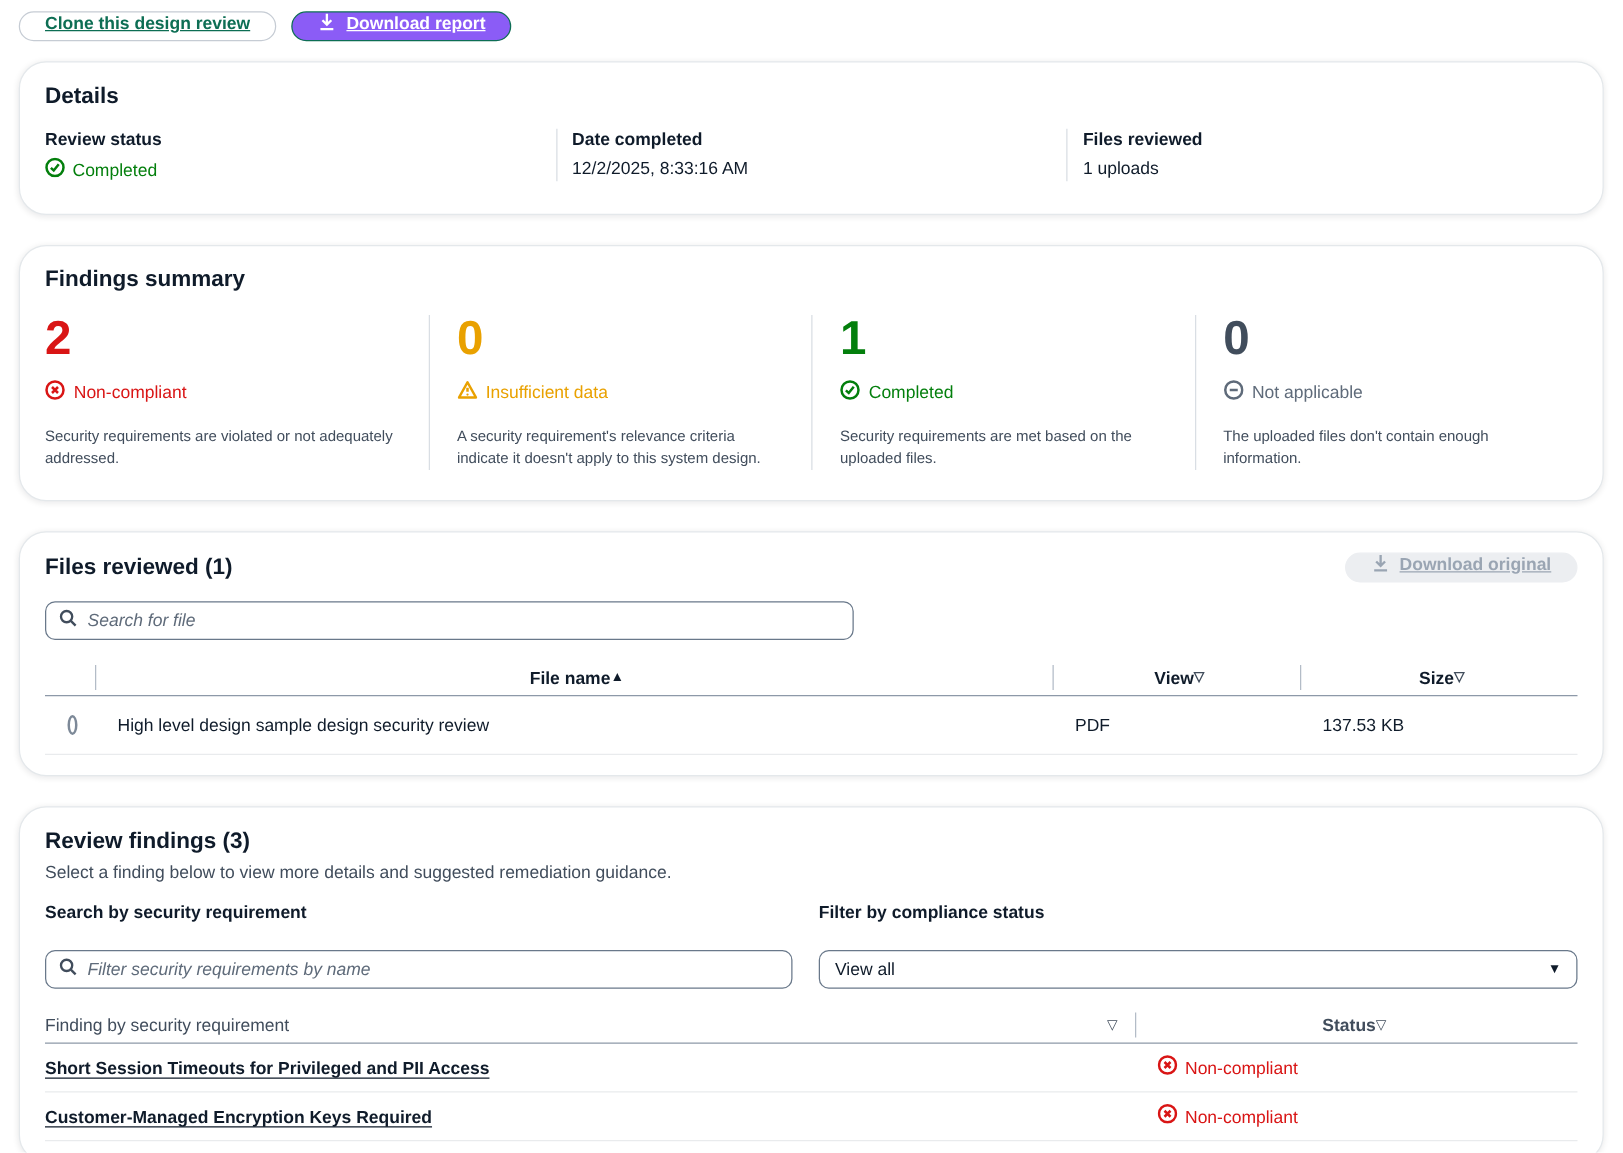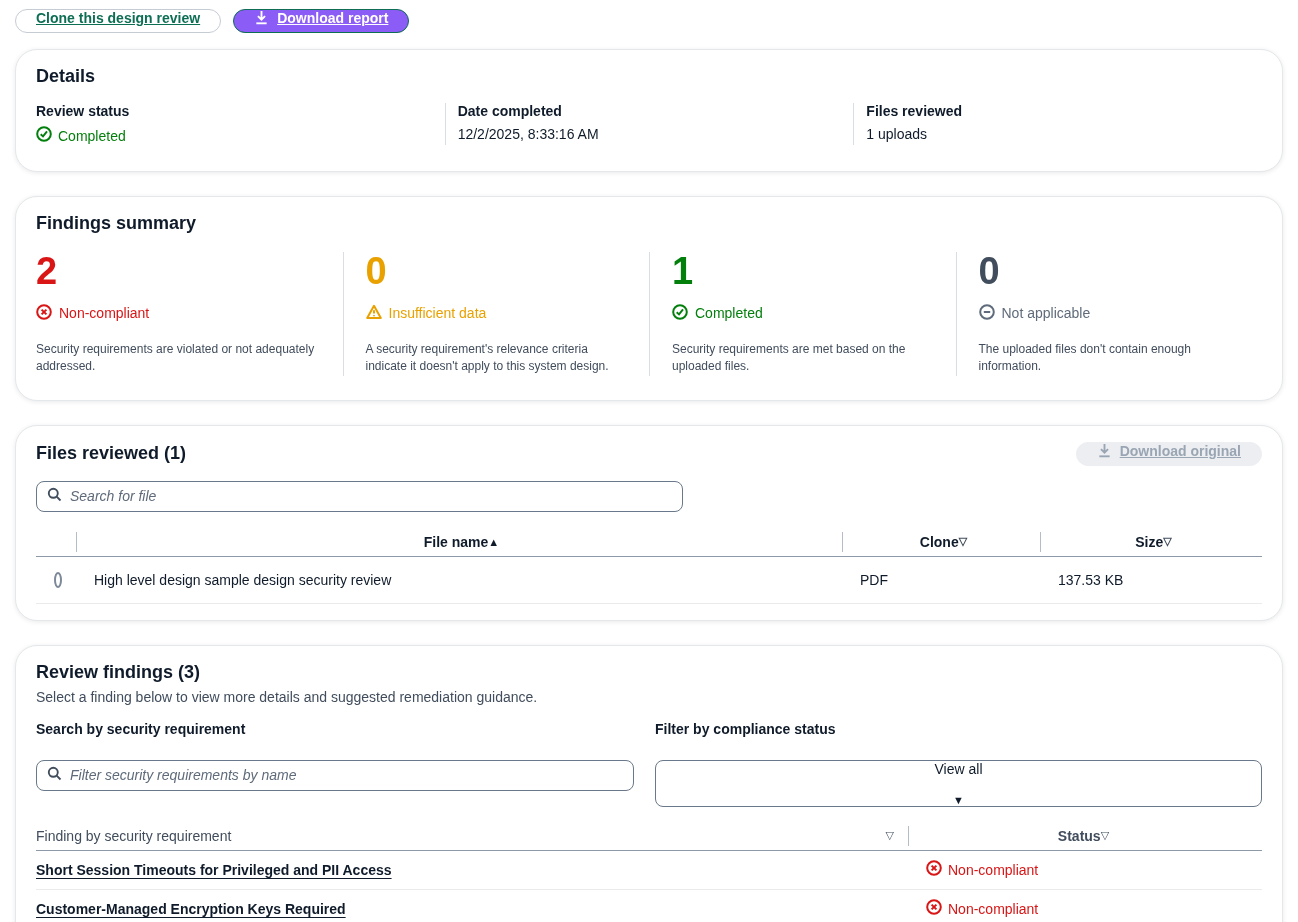--- a/index.html
+++ b/index.html
@@ -48,23 +48,23 @@
   .summary-count { font-size:38px; font-weight:800; line-height:1.05; }
   .summary-status { display:inline-flex; align-items:center; gap:7px; font-size:14px; margin:12px 0 18px; }
   .summary-desc { font-size:12px; color:#414d5c; line-height:1.45; }
 
   
   .search-box { display:flex; align-items:center; gap:8px; height:31px; border:1px solid #69788a;
                 border-radius:8px; padding:0 10px; background:#fff; }
   .search-box input { border:none; outline:none; flex:1; font-size:14px; font-style:italic;
                       color:#414d5c; font-family:"Liberation Sans", sans-serif; background:transparent; }
   .search-box input::placeholder { color:#5f6b7a; font-style:italic; opacity:1; }
-  .select-box { display:flex; align-items:center; justify-content:space-between; height:47px;
+  .select-box { display:flex; align-items:center; justify-content:space-between; height:31px;
                 border:1px solid #69788a; border-radius:8px; padding:0 12px; background:#fff;
-                font-size:14px; color:#0f1b2a; cursor:pointer;flex-direction:column; }
+                font-size:14px; color:#0f1b2a; cursor:pointer; }
   .caret { font-size:11px; color:#0f1b2a; }
 
   
   .card-header-row { display:flex; justify-content:space-between; align-items:center; }
   .files-search { width:647px; margin:15px 0 16px; }
   .tbl-header { display:grid; align-items:center; height:29px; border-bottom:1px solid #8d99a8;
                 font-weight:700; font-size:14px; color:#0f1b2a; }
   .files-cols { grid-template-columns:40px 766px 198px 1fr; }
   .th-cell { display:flex; align-items:center; justify-content:center; padding:0 14px 0 18px;
              height:20px; }
@@ -229,21 +229,21 @@
       <input type="text" placeholder="Search for file" style="">
     </div>
 
     <div class="tbl-header files-cols">
       <div class="th-cell"></div>
       <div class="th-cell bordered">
         <span>File name</span>
         <span class="sort-icon">▲</span>
       </div>
       <div class="th-cell bordered">
-        <span>Clone</span>
+        <span>View</span>
         <span class="filter-icon">▽</span>
       </div>
       <div class="th-cell bordered">
         <span>Size</span>
         <span class="filter-icon">▽</span>
       </div>
     </div>
 
     <div class="tbl-row files-row files-cols">
       <div class="td-cell radio-cell">

